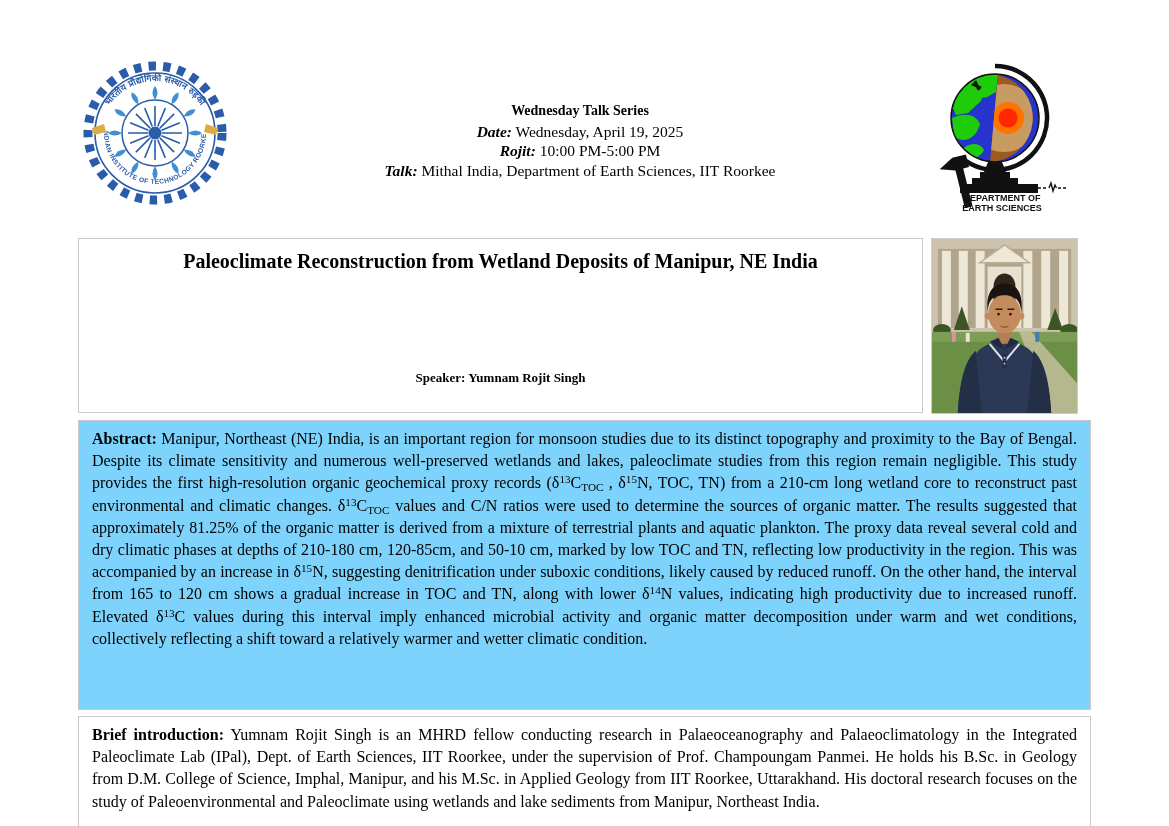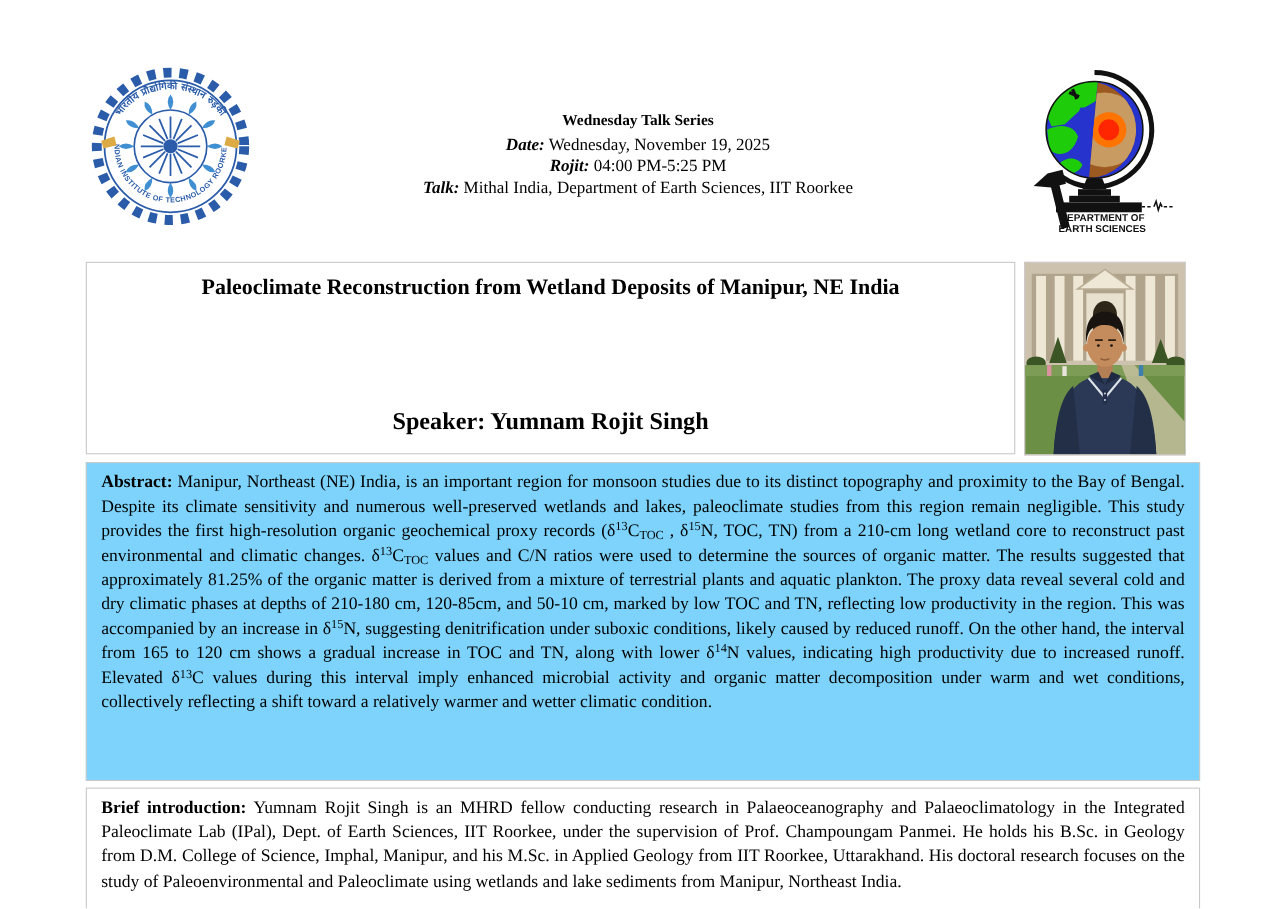--- a/index.html
+++ b/index.html
@@ -9,21 +9,21 @@
   .iit-logo{position:absolute;left:78px;top:56px;width:154px;height:154px;}
   .event-header{position:absolute;left:255px;top:101px;width:650px;text-align:center;line-height:19.5px;}
   .series-title{font-size:14px;font-weight:bold;margin-bottom:1px;}
   .info-line{font-size:15.5px;}
   .lbl{font-weight:bold;font-style:italic;text-align:center;}
   .dept-logo{position:absolute;left:938px;top:58px;width:130px;height:152px;}
   
   .title-box{position:absolute;left:78px;top:238px;width:845px;height:175px;
              border:1px solid #c9c9c9;box-sizing:border-box;background:#fff;}
   .talk-title{padding-top:11px;text-align:center;font-size:20px;font-weight:bold;}
-  .speaker-line{position:absolute;top:131px;left:0;width:100%;text-align:center;font-size:22px;font-weight:bold;}
+  .speaker-line{position:absolute;top:131px;left:0;width:100%;text-align:center;font-size:13px;font-weight:bold;}
   
   .photo-frame{position:absolute;left:931px;top:238px;width:147px;height:176px;
                border:1px solid #cccccc;box-sizing:border-box;background:#cdc2ad;}
   .photo-frame svg{display:block;width:100%;height:100%;}
   
   .abstract-box{position:absolute;left:78px;top:420px;width:1013px;height:290px;
                 border:1px solid #c9c9c9;box-sizing:border-box;padding:7px 13px 0 13px;
                 font-size:16px;line-height:22.2px;text-align:justify;background:#7dd3fc;}
   .intro-box{position:absolute;left:78px;top:716px;width:1013px;height:130px;
              border:1px solid #c9c9c9;box-sizing:border-box;padding:7px 13px 0 13px;
@@ -72,22 +72,22 @@
         <path d="M84,77 L104,77 M83.5,79.7 L101.9,87.3 M81.9,81.9 L96.1,96.1 M79.7,83.5 L87.3,101.9 M77,84 L77,104 M74.3,83.5 L66.7,101.9 M72.1,81.9 L57.9,96.1 M70.5,79.7 L52.1,87.3 M70,77 L50,77 M70.5,74.3 L52.1,66.7 M72.1,72.1 L57.9,57.9 M74.3,70.5 L66.7,52.1 M77,70 L77,50 M79.7,70.5 L87.3,52.1 M81.9,72.1 L96.1,57.9 M83.5,74.3 L101.9,66.7"></path>
       </g>
       <circle cx="77" cy="77" r="6.5" fill="#2a5caa"></circle>
       <path d="M14,72 l12,-4 2,8 -12,3 z" fill="#ddab45"></path>
       <path d="M140,72 l-12,-4 -2,8 12,3 z" fill="#ddab45"></path>
     </svg>
   </div>
 
   <div class="event-header">
     <div class="series-title">Wednesday Talk Series</div>
-    <div class="info-line"><span class="lbl">Date:</span><span> Wednesday, November 19, 2025</span></div>
-    <div class="info-line"><span class="lbl">Rojit:</span><span> 04:00 PM-5:25 PM</span></div>
+    <div class="info-line"><span class="lbl">Date:</span><span> Wednesday, April 19, 2025</span></div>
+    <div class="info-line"><span class="lbl">Rojit:</span><span> 10:00 PM-5:00 PM</span></div>
     <div class="info-line"><span class="lbl">Talk:</span><span> Mithal India, Department of Earth Sciences, IIT Roorkee</span></div>
   </div>
 
   <div class="dept-logo">
     <svg viewBox="0 0 130 154">
       <defs>
         <clipPath id="globeClip">
             <circle cx="57" cy="60" r="44"></circle>
           </clipPath>
         <clipPath id="wedgeClip">

